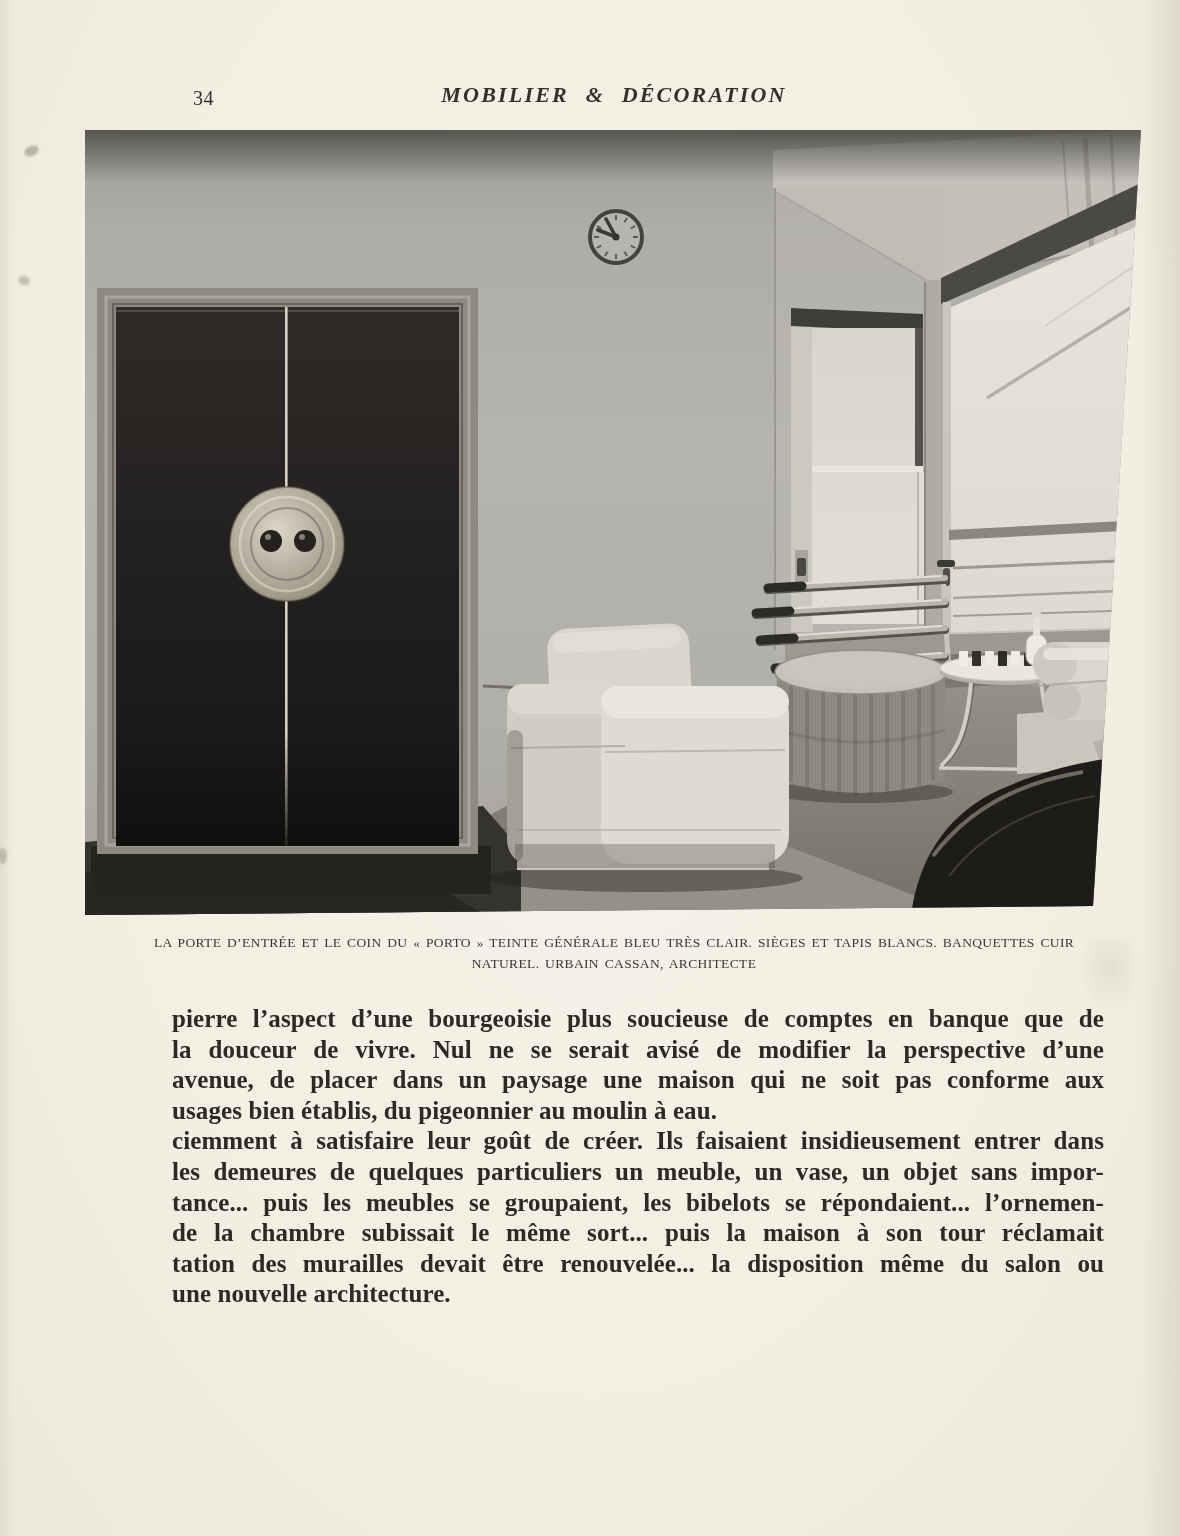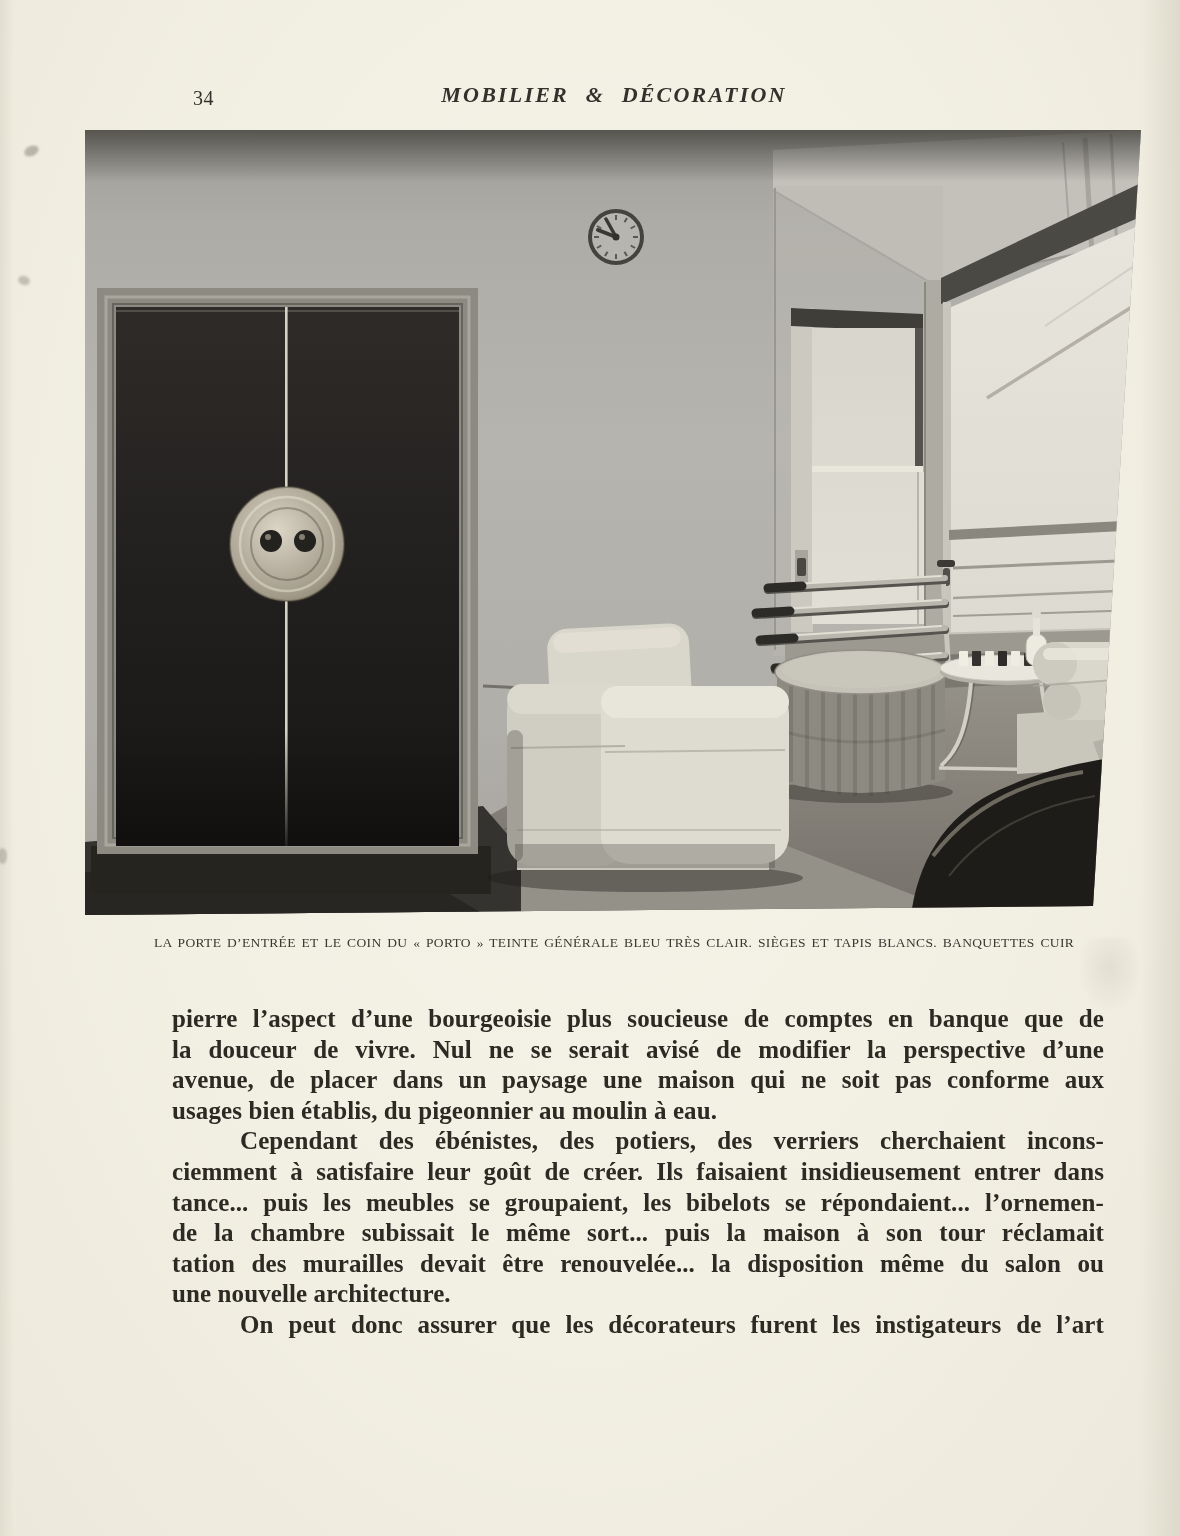--- a/index.html
+++ b/index.html
@@ -313,29 +313,29 @@
         <polygon points="1008,612 1058,598 1058,632 1016,634" fill="#b4b1a8"></polygon>
         <path d="M826,785 C834,724 866,682 914,660 C962,638 1012,628 1058,625 L1058,785 Z" fill="#1e1c19"></path>
         <path d="M848,726 C884,678 936,652 998,642" fill="none" stroke="#7b776c" stroke-width="4" opacity=".85"></path>
         <path d="M864,746 C898,702 950,676 1010,666" fill="none" stroke="rgba(125,120,110,.35)" stroke-width="2"></path>
       </g>
     </svg>
   </figure>
 
   <figcaption class="caption">
     <div class="cap-line">LA PORTE D’ENTRÉE ET LE COIN DU « PORTO » TEINTE GÉNÉRALE BLEU TRÈS CLAIR. SIÈGES ET TAPIS BLANCS. BANQUETTES CUIR</div>
+    <div class="cap-line">NATUREL. URBAIN CASSAN, ARCHITECTE</div>
   </figcaption>
 
   <main class="bodytext">
       <div class="bline">pierre l’aspect d’une bourgeoisie plus soucieuse de comptes en banque que de</div>
       <div class="bline">la douceur de vivre. Nul ne se serait avisé de modifier la perspective d’une</div>
       <div class="bline">avenue, de placer dans un paysage une maison qui ne soit pas conforme aux</div>
       <div class="bline last">usages bien établis, du pigeonnier au moulin à eau.</div>
-      <div class="bline indent">Cependant des ébénistes, des potiers, des verriers cherchaient incons-</div>
       <div class="bline">ciemment à satisfaire leur goût de créer. Ils faisaient insidieusement entrer dans</div>
+      <div class="bline">les demeures de quelques particuliers un meuble, un vase, un objet sans impor-</div>
       <div class="bline">tance... puis les meubles se groupaient, les bibelots se répondaient... l’ornemen-</div>
       <div class="bline">de la chambre subissait le même sort... puis la maison à son tour réclamait</div>
       <div class="bline">tation des murailles devait être renouvelée... la disposition même du salon ou</div>
       <div class="bline last">une nouvelle architecture.</div>
-      <div class="bline indent">On peut donc assurer que les décorateurs furent les instigateurs de l’art</div>
     </main>
 
 </div>
 
 </body></html>

